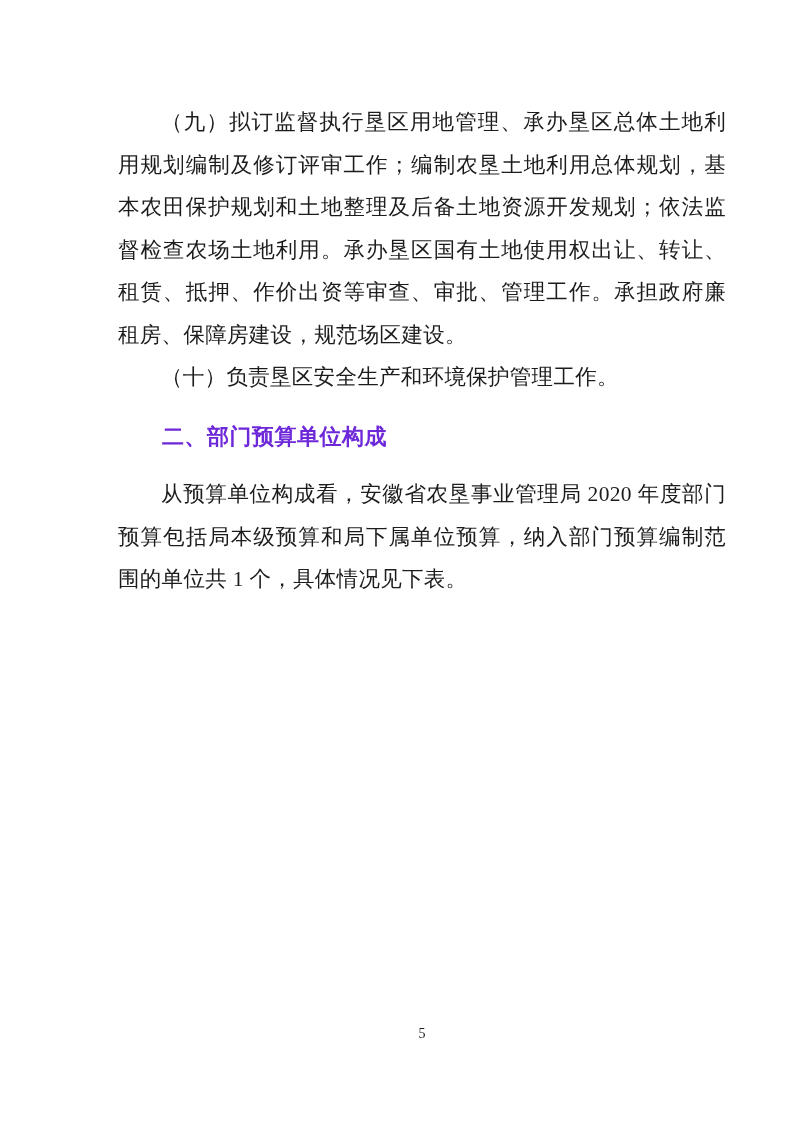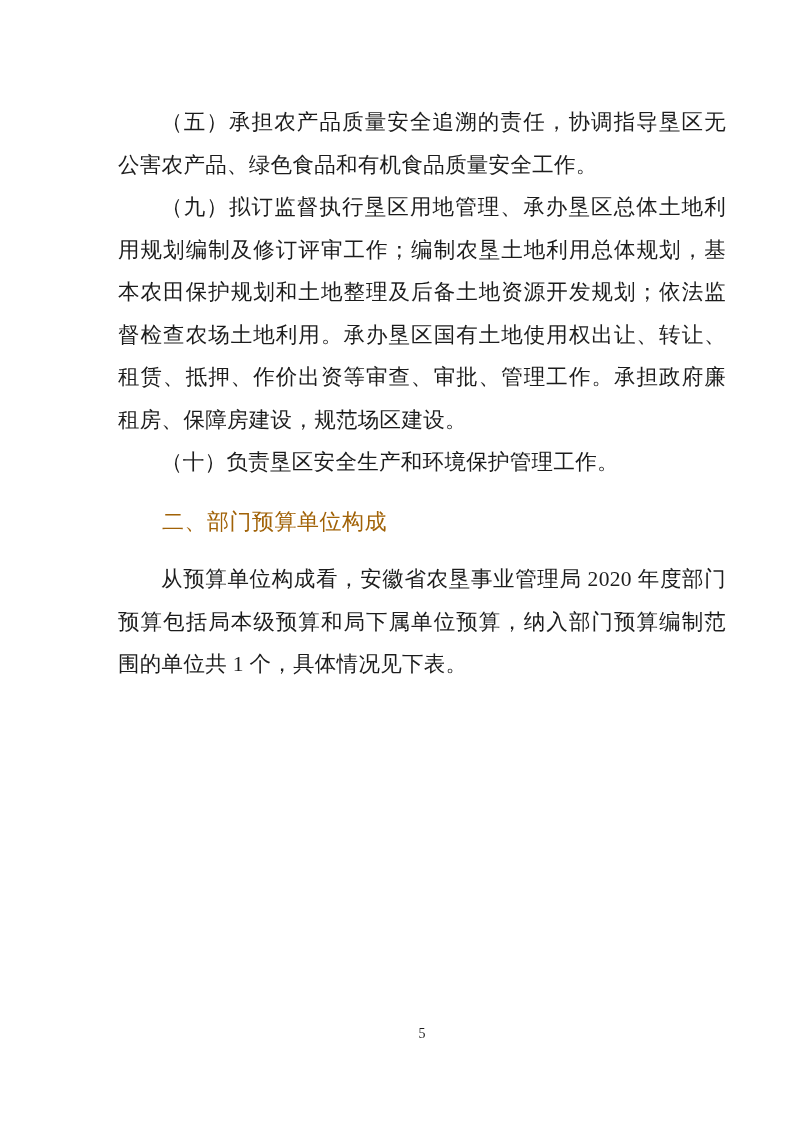--- a/index.html
+++ b/index.html
@@ -27,44 +27,43 @@
     line-height: 42.5px;
     color: #1c1c1c;
     text-align: justify;
     text-justify: inter-ideograph;
     text-indent: 2em;
     letter-spacing: 0.3px;
   }
   h2.section-heading {
     margin: 17px 0 15px 0;
     font-family: "Liberation Sans", sans-serif;
-    font-weight: normal;
+    font-weight: bold;
     font-size: 22px;
     line-height: 42.5px;
-    color: #a16207;
+    color: #6d28d9;
     text-indent: 2em;
     letter-spacing: 0.5px;
   }
   .footer {
     position: absolute;
     left: 118px;
     top: 1026px;
     width: 608px;
     text-align: center;
     font-family: "Liberation Serif", serif;
     font-size: 14px;
     color: #1c1c1c;
   }
 </style>
 </head>
 <body>
 
 <div class="page">
   <main class="content">
-      <p class="body-para">（五）承担农产品质量安全追溯的责任，协调指导垦区无公害农产品、绿色食品和有机食品质量安全工作。</p>
       <p class="body-para">（九）拟订监督执行垦区用地管理、承办垦区总体土地利用规划编制及修订评审工作；编制农垦土地利用总体规划，基本农田保护规划和土地整理及后备土地资源开发规划；依法监督检查农场土地利用。承办垦区国有土地使用权出让、转让、租赁、抵押、作价出资等审查、审批、管理工作。承担政府廉租房、保障房建设，规范场区建设。</p>
       <p class="body-para">（十）负责垦区安全生产和环境保护管理工作。</p>
       <h2 class="section-heading">二、部门预算单位构成</h2>
       <p class="body-para">从预算单位构成看，安徽省农垦事业管理局 2020 年度部门预算包括局本级预算和局下属单位预算，纳入部门预算编制范围的单位共 1 个，具体情况见下表。</p>
     </main>
   <footer class="footer">
     <span>5</span>
   </footer>
 </div>
 

